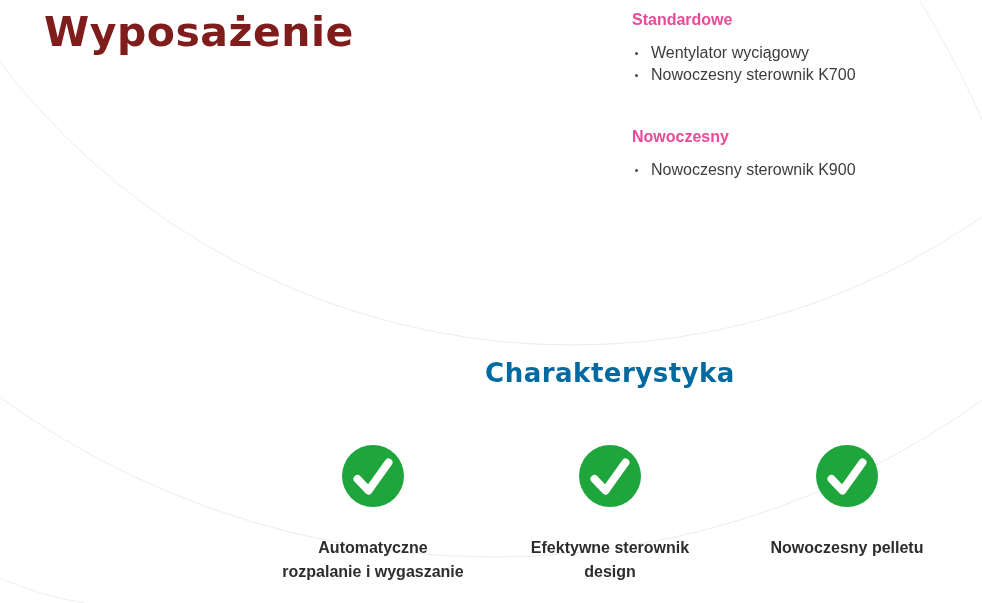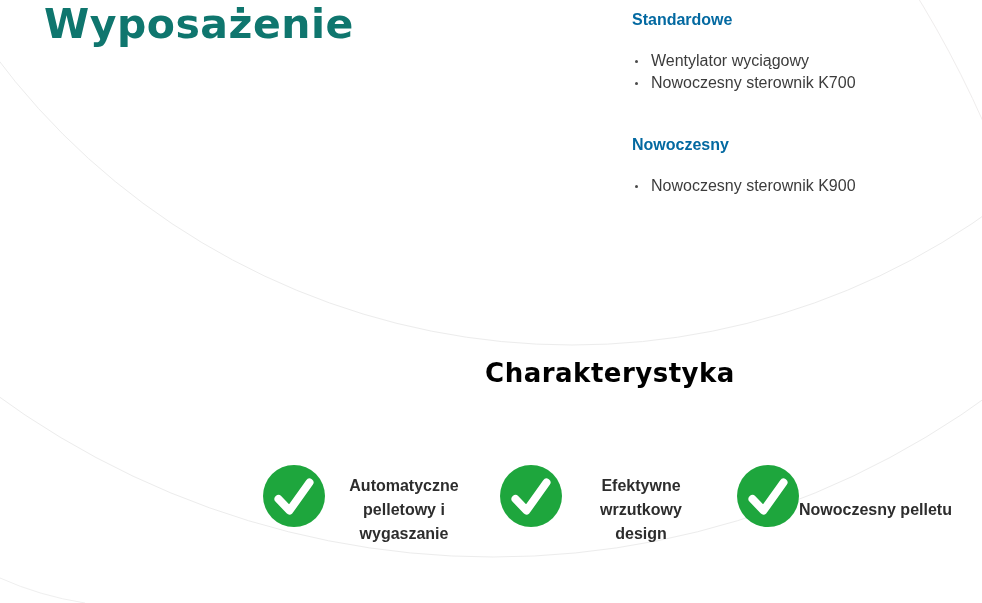--- a/index.html
+++ b/index.html
@@ -3,57 +3,57 @@
 <meta charset="utf-8">
 <style>
   html,body{margin:0;padding:0;background:#ffffff;}
   .page{
     position:relative;width:982px;height:603px;background:#ffffff;
     overflow:hidden;font-family:"Liberation Sans",sans-serif;
   }
   .arcs{position:absolute;left:0;top:0;width:982px;height:603px;pointer-events:none;}
 
   .page-title{
-    position:absolute;left:44px;top:1px;margin:0;
+    position:absolute;left:44px;top:9px;margin:0;
     font-family:"DejaVu Sans",sans-serif;
     font-size:41px;font-weight:bold;letter-spacing:.5px;
-    color:#0f766e;line-height:1.15;
+    color:#7f1d1d;line-height:1.15;
   }
 
   .equipment{position:absolute;left:632px;top:10px;width:330px;}
   .eq-section-title{
-    font-size:16px;font-weight:bold;color:#0369a1;line-height:20px;
+    font-size:16px;font-weight:bold;color:#ec4899;line-height:20px;
   }
   .eq-list{list-style:none;margin:0;padding:0;}
   .eq-item{
     display:flex;align-items:center;gap:13px;
     height:22px;
     font-size:16px;color:#3c3c3c;
   }
-  .eq-list .eq-item:first-child{margin-top:20px;}
+  .eq-list .eq-item:first-child{margin-top:12px;}
   .bullet-dot{
     flex:0 0 auto;width:3px;height:3px;border-radius:50%;
     background:#4a4a4a;margin-left:3px;
   }
   .eq-section.optional{margin-top:41px;}
 
   .characteristics-title{
     position:absolute;left:610px;top:358px;transform:translateX(-50%);
     margin:0;white-space:nowrap;
     font-family:"DejaVu Sans",sans-serif;
     font-size:26px;font-weight:bold;letter-spacing:.5px;
-    color:#000000;line-height:1.2;
+    color:#0369a1;line-height:1.2;
   }
 
   .features{
     position:absolute;left:610px;top:445px;transform:translateX(-50%);
     display:flex;gap:17px;
   }
   .feature{
-    width:220px;display:flex;flex-direction:row;align-items:center;
+    width:220px;display:flex;flex-direction:column;align-items:center;
   }
   .check-circle{
     width:62px;height:62px;border-radius:50%;background:#1ea63d;
     display:flex;align-items:center;justify-content:center;
   }
   .feature-label{
     margin-top:29px;text-align:center;
     font-size:16px;font-weight:bold;color:#2d2d2d;line-height:24px;
   }
   .feature-label div{min-height:0;}
@@ -109,32 +109,32 @@
   <div class="features">
 
     <div class="feature">
       <div class="check-circle">
         <svg width="62" height="62" viewBox="0 0 62 62" fill="none" xmlns="http://www.w3.org/2000/svg">
           <path d="M15.5 34 L26.5 45.5 L46.5 17.5" stroke="#ffffff" stroke-width="8" stroke-linecap="round" stroke-linejoin="round" fill="none"></path>
         </svg>
       </div>
       <div class="feature-label">
         <div>Automatyczne</div>
-        <div>pelletowy i wygaszanie</div>
+        <div>rozpalanie i wygaszanie</div>
       </div>
     </div>
 
     <div class="feature">
       <div class="check-circle">
         <svg width="62" height="62" viewBox="0 0 62 62" fill="none" xmlns="http://www.w3.org/2000/svg">
           <path d="M15.5 34 L26.5 45.5 L46.5 17.5" stroke="#ffffff" stroke-width="8" stroke-linecap="round" stroke-linejoin="round" fill="none"></path>
         </svg>
       </div>
       <div class="feature-label">
-        <div>Efektywne wrzutkowy</div>
+        <div>Efektywne sterownik</div>
         <div>design</div>
       </div>
     </div>
 
     <div class="feature">
       <div class="check-circle">
         <svg width="62" height="62" viewBox="0 0 62 62" fill="none" xmlns="http://www.w3.org/2000/svg">
           <path d="M15.5 34 L26.5 45.5 L46.5 17.5" stroke="#ffffff" stroke-width="8" stroke-linecap="round" stroke-linejoin="round" fill="none"></path>
         </svg>
       </div>

